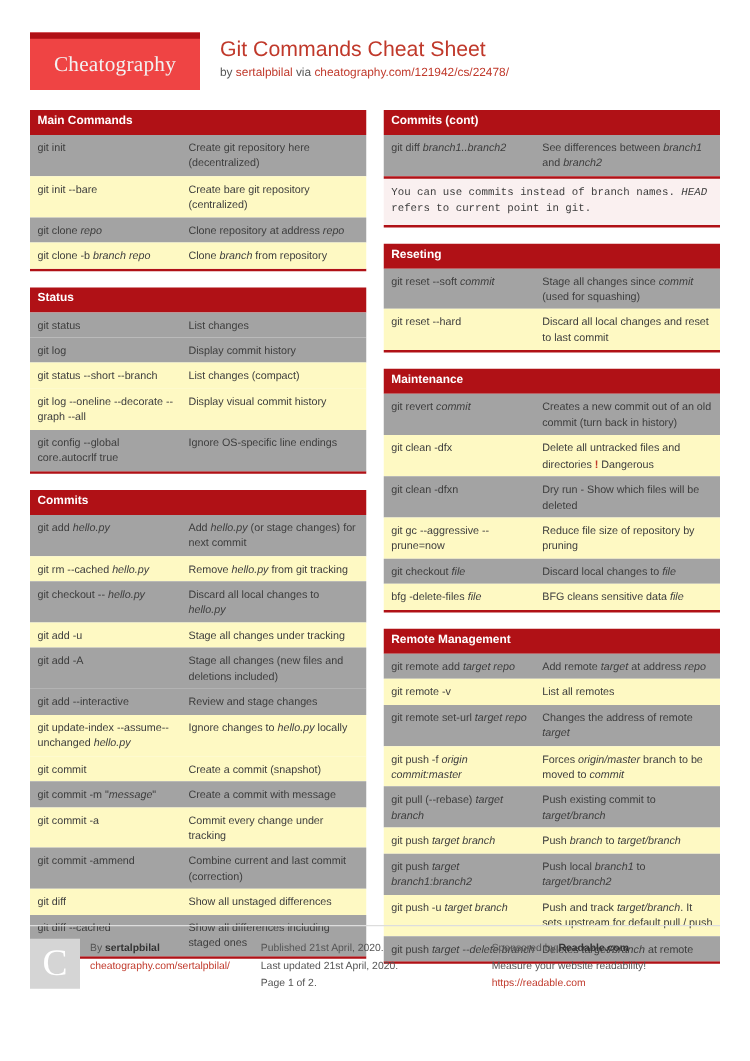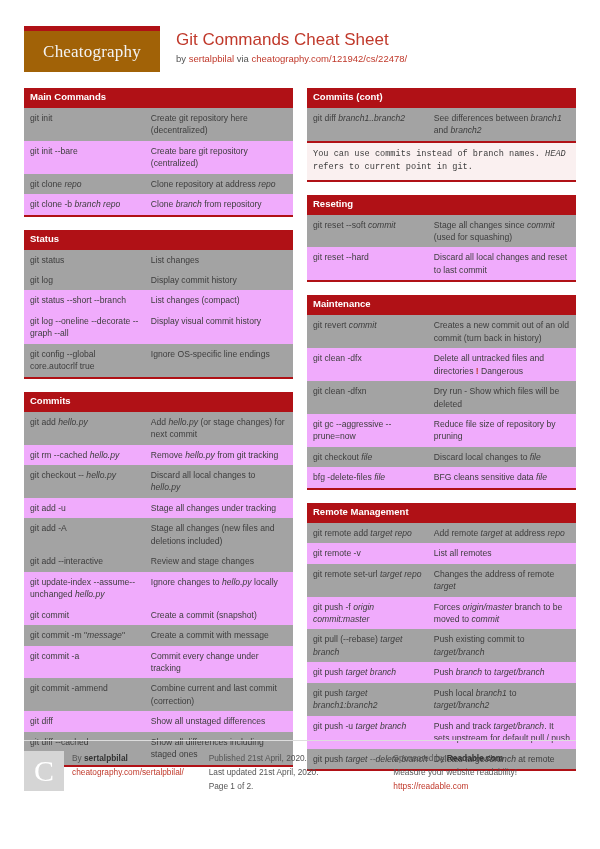--- a/index.html
+++ b/index.html
@@ -24,21 +24,21 @@
 
   
   .header {
     display: flex;
     align-items: flex-start;
     margin-bottom: 16px;
   }
   .logo-box {
     width: 136px;
     height: 46px;
-    background: #a16207;
+    background: #ef4444;
     border-top: 5px solid #b01116;
     box-sizing: border-box;
     display: flex;
     align-items: center;
     justify-content: center;
     flex: 0 0 auto;
   }
   .logo-text {
     font-family: "Liberation Serif", serif;
     color: #f2f2f2;
@@ -92,21 +92,21 @@
   .rows { }
   .row {
     display: flex;
     font-size: 8.6px;
     line-height: 1.45;
     padding: 4px 6px 4px 6px;
     box-sizing: border-box;
     color: #3d3d3d;
   }
   .row.odd  { background: #a3a3a3; }
-  .row.even { background: #f0abfc; }
+  .row.even { background: #fef9c3; }
   .cell-cmd {
     width: 47%;
     flex: 0 0 47%;
     padding-right: 6px;
     box-sizing: border-box;
   }
   .cell-desc {
     flex: 1 1 auto;
   }
   .note-row {

